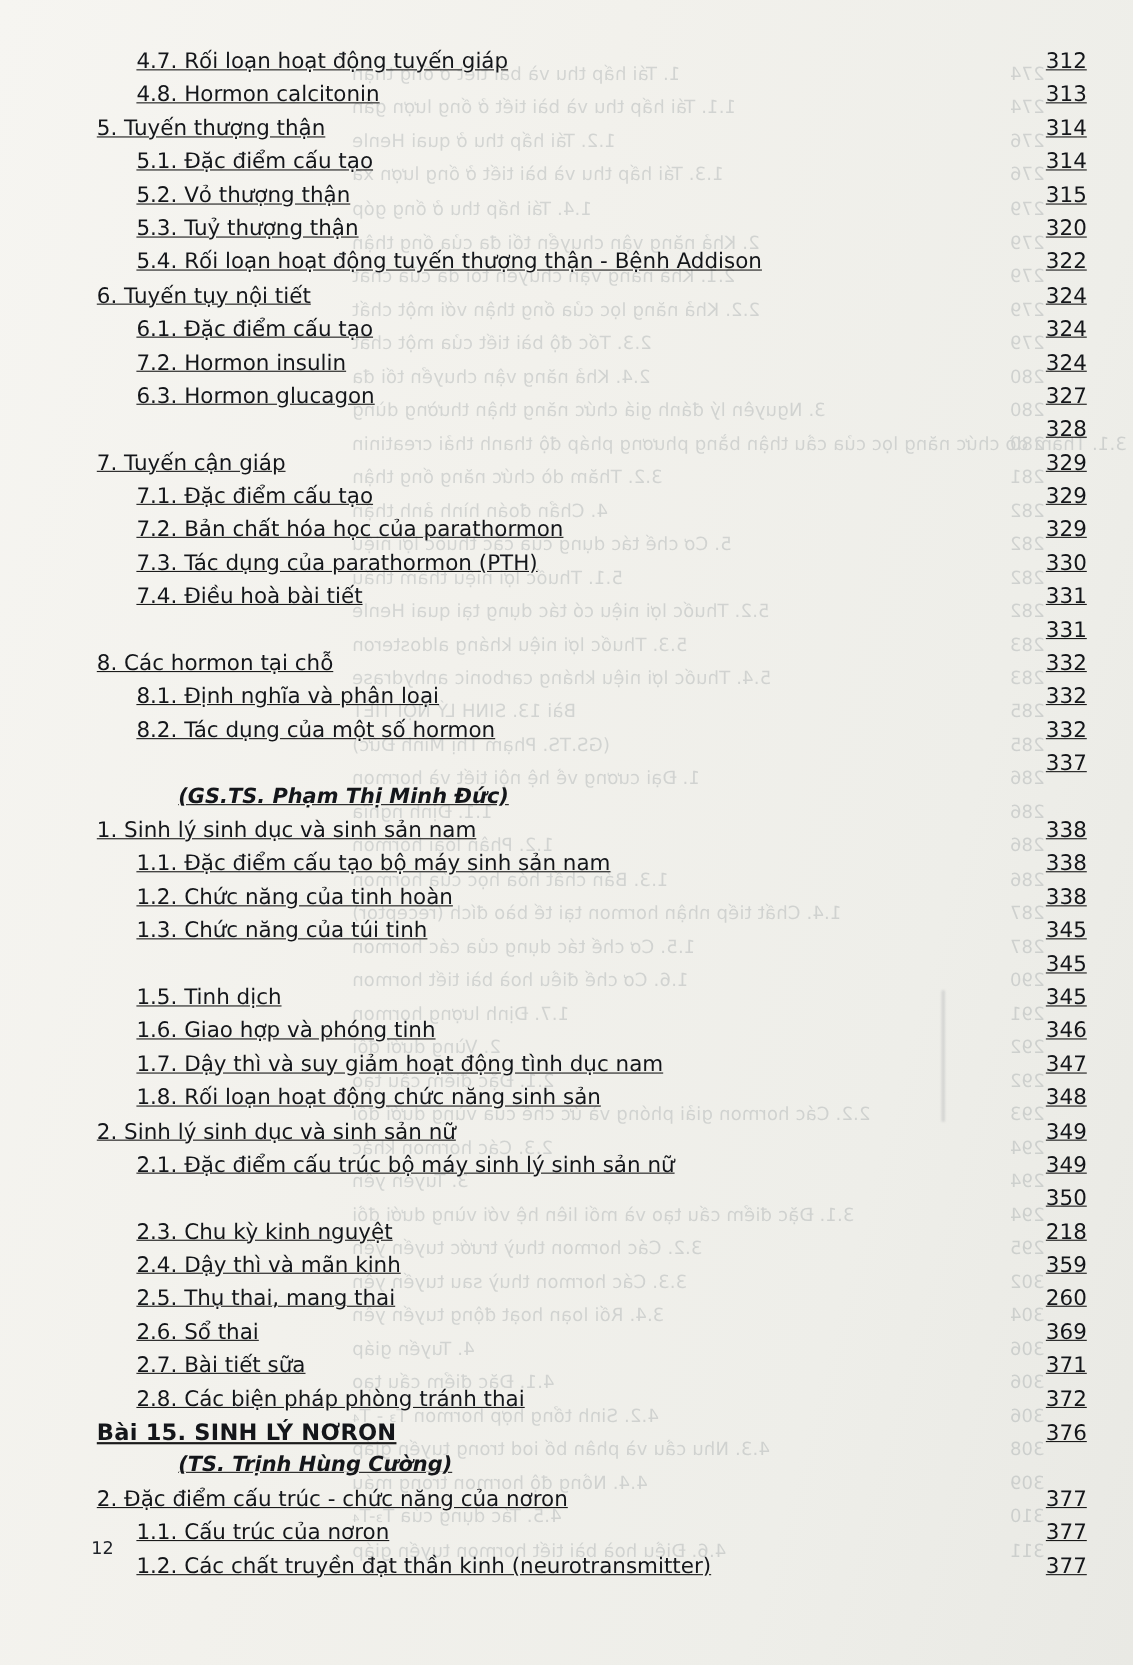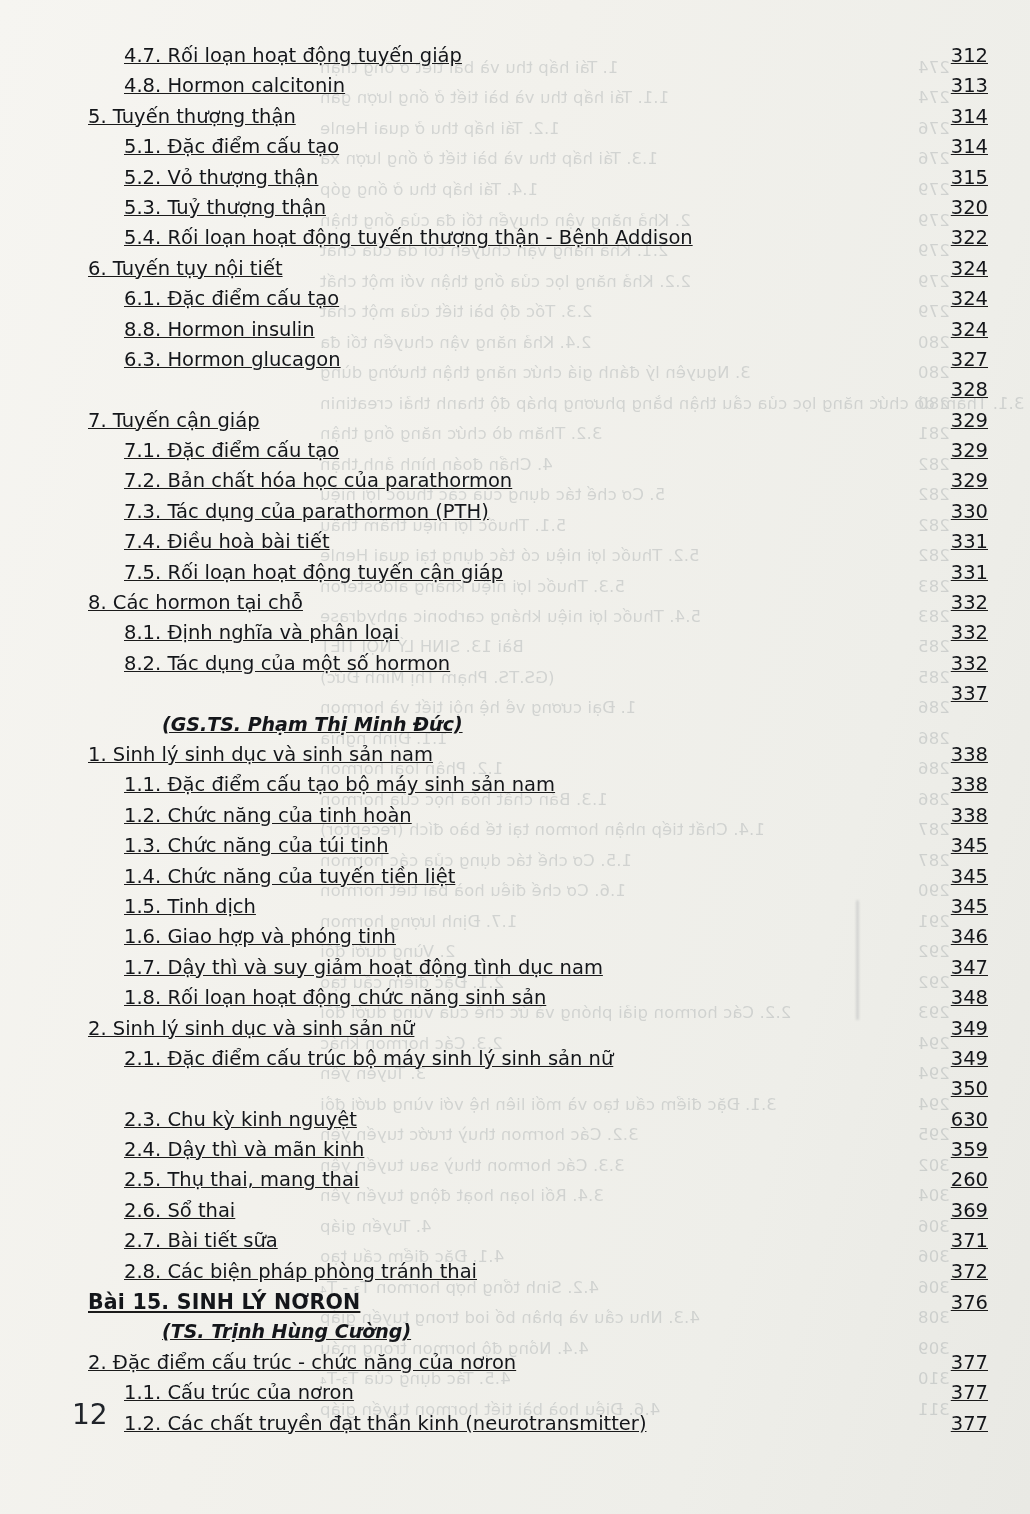--- a/index.html
+++ b/index.html
@@ -78,23 +78,23 @@
     letter-spacing: 0.2px;
   }
   .author .label {
     font-style: italic;
     font-weight: bold;
     padding-left: 74px;
     font-size: 19px;
   }
   .folio {
     position: absolute;
-    left: 72px;
+    left: 83px;
     top: 1398px;
-    font-size: 28px;
+    font-size: 16px;
     color: #20242a;
   }
   .smudge {
     position: absolute;
     width: 3px;
     height: 120px;
     background: rgba(120,125,130,0.22);
     border-radius: 2px;
     left: 856px;
     top: 900px;
@@ -239,21 +239,21 @@
         <span class="label">6. Tuyến tụy nội tiết</span>
         <span class="filler"></span>
         <span class="page-num">324</span>
       </div>
       <div class="toc-row lv1">
         <span class="label">6.1. Đặc điểm cấu tạo</span>
         <span class="filler"></span>
         <span class="page-num">324</span>
       </div>
       <div class="toc-row lv1">
-        <span class="label">8.8. Hormon insulin</span>
+        <span class="label">7.2. Hormon insulin</span>
         <span class="filler"></span>
         <span class="page-num">324</span>
       </div>
       <div class="toc-row lv1">
         <span class="label">6.3. Hormon glucagon</span>
         <span class="filler"></span>
         <span class="page-num">327</span>
       </div>
       <div class="toc-row lv1">
         <span class="filler"></span>
@@ -278,21 +278,20 @@
         <span class="label">7.3. Tác dụng của parathormon (PTH)</span>
         <span class="filler"></span>
         <span class="page-num">330</span>
       </div>
       <div class="toc-row lv1">
         <span class="label">7.4. Điều hoà bài tiết</span>
         <span class="filler"></span>
         <span class="page-num">331</span>
       </div>
       <div class="toc-row lv1">
-        <span class="label">7.5. Rối loạn hoạt động tuyến cận giáp</span>
         <span class="filler"></span>
         <span class="page-num">331</span>
       </div>
       <div class="toc-row lv0">
         <span class="label">8. Các hormon tại chỗ</span>
         <span class="filler"></span>
         <span class="page-num">332</span>
       </div>
       <div class="toc-row lv1">
         <span class="label">8.1. Định nghĩa và phân loại</span>
@@ -327,21 +326,20 @@
         <span class="label">1.2. Chức năng của tinh hoàn</span>
         <span class="filler"></span>
         <span class="page-num">338</span>
       </div>
       <div class="toc-row lv1">
         <span class="label">1.3. Chức năng của túi tinh</span>
         <span class="filler"></span>
         <span class="page-num">345</span>
       </div>
       <div class="toc-row lv1">
-        <span class="label">1.4. Chức năng của tuyến tiền liệt</span>
         <span class="filler"></span>
         <span class="page-num">345</span>
       </div>
       <div class="toc-row lv1">
         <span class="label">1.5. Tinh dịch</span>
         <span class="filler"></span>
         <span class="page-num">345</span>
       </div>
       <div class="toc-row lv1">
         <span class="label">1.6. Giao hợp và phóng tinh</span>
@@ -368,21 +366,21 @@
         <span class="filler"></span>
         <span class="page-num">349</span>
       </div>
       <div class="toc-row lv1">
         <span class="filler"></span>
         <span class="page-num">350</span>
       </div>
       <div class="toc-row lv1">
         <span class="label">2.3. Chu kỳ kinh nguyệt</span>
         <span class="filler"></span>
-        <span class="page-num">630</span>
+        <span class="page-num">218</span>
       </div>
       <div class="toc-row lv1">
         <span class="label">2.4. Dậy thì và mãn kinh</span>
         <span class="filler"></span>
         <span class="page-num">359</span>
       </div>
       <div class="toc-row lv1">
         <span class="label">2.5. Thụ thai, mang thai</span>
         <span class="filler"></span>
         <span class="page-num">260</span>

